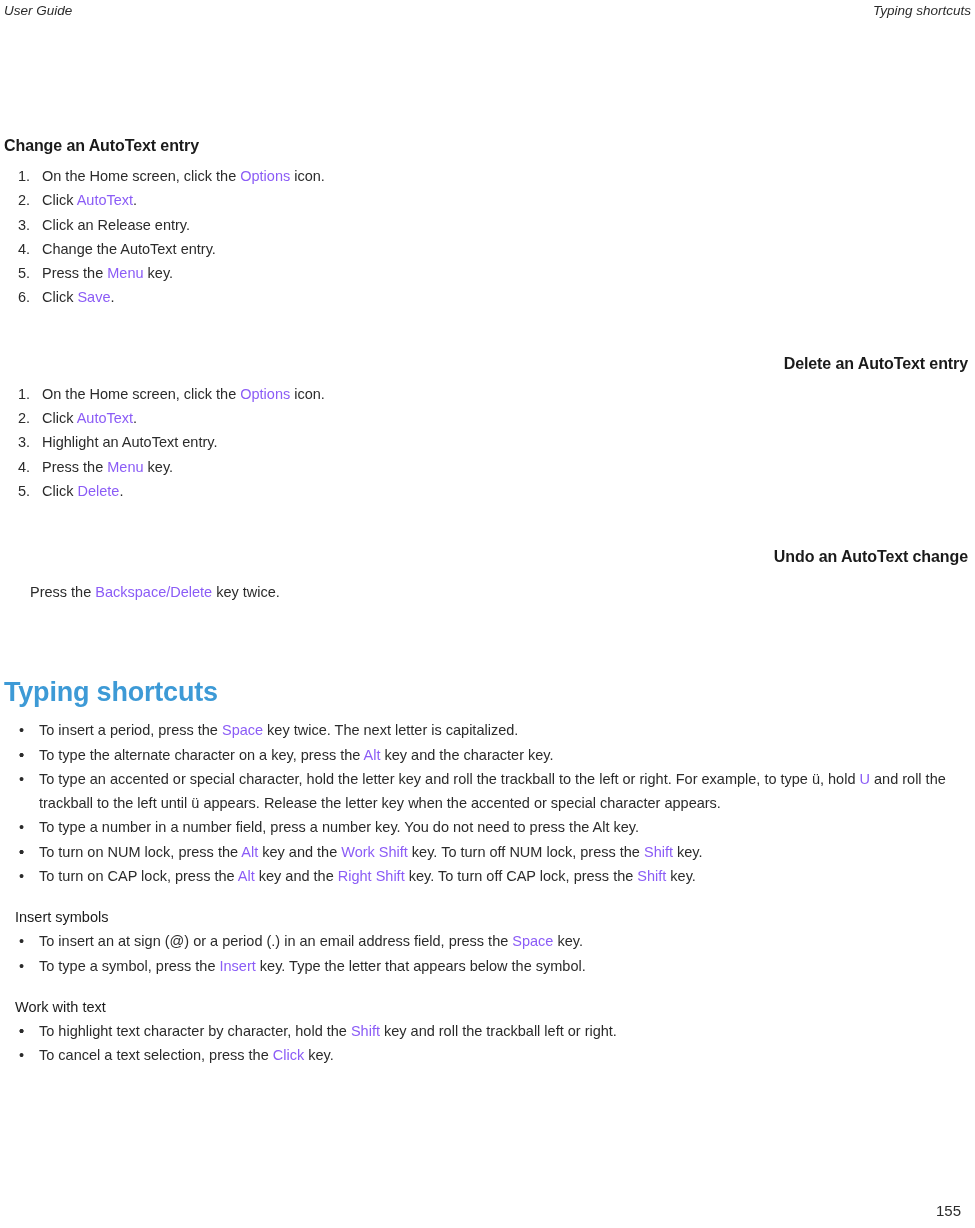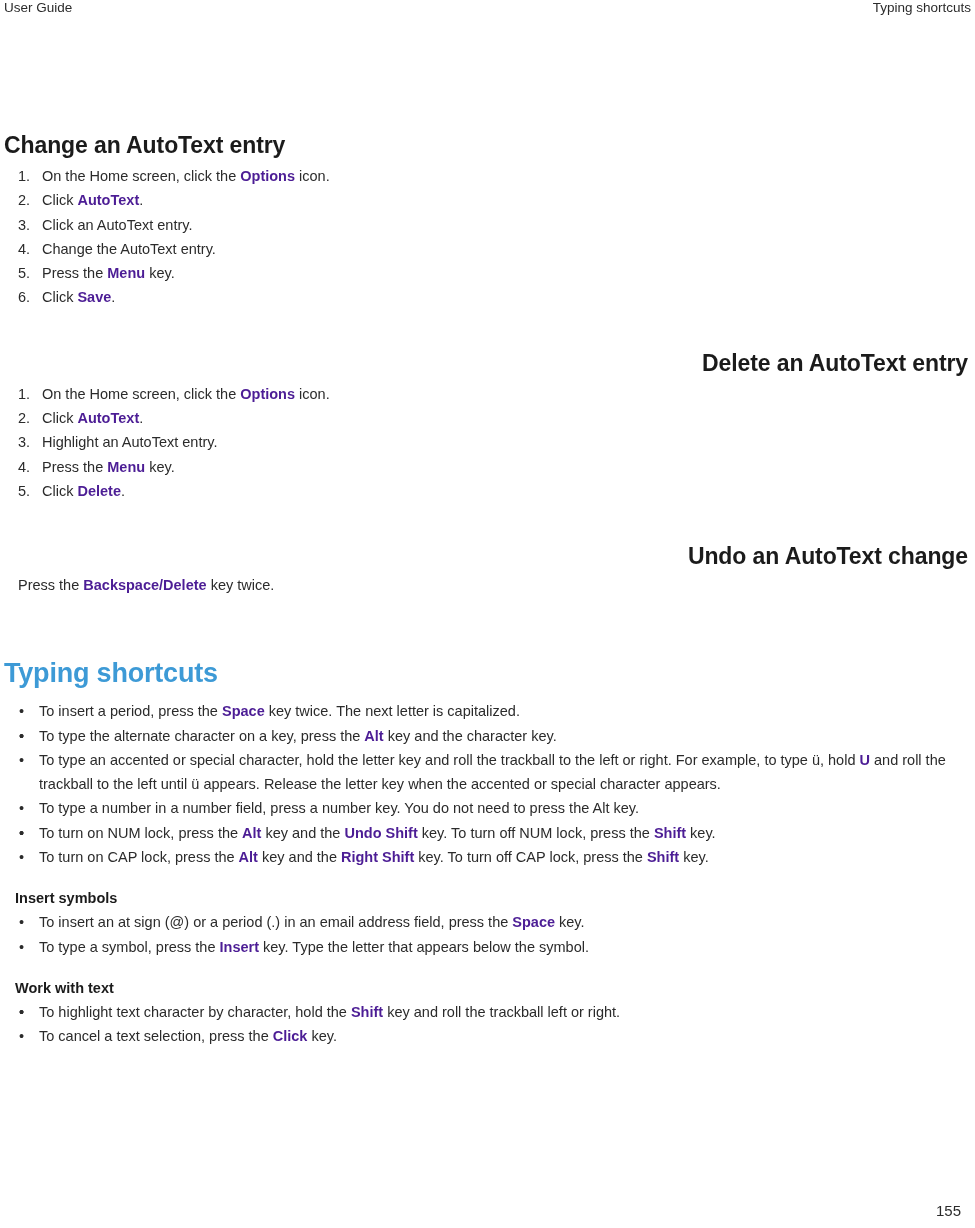--- a/index.html
+++ b/index.html
@@ -25,38 +25,39 @@
 
   
   .runhead {
     position: absolute;
     top: 0px;
     left: 4px;
     right: 4px;
     height: 22px;
     display: flex;
     justify-content: space-between;
-    align-items: flex-start;
+    align-items: center;
     font-size: 13.5px;
     line-height: 16px;
     color: #2b2b2b;
+    font-style: italic;
   }
   .runhead .rh-left  { text-align: left; }
   .runhead .rh-right { text-align: right; }
 
   
   .content {
     position: absolute;
     top: 132px;
     left: 4px;
     width: 964px;
   }
 
   h2.sec-head {
-    font-size: 23px;
+    font-size: 16px;
     line-height: 27px;
     font-weight: bold;
     letter-spacing: -0.1px;
     margin: 0 0 5px 0;
     color: #1b1b1b;
   }
   h2.sec-head.spaced { margin-top: 40px; text-align: right; }
 
   h1.chap-head {
     font-size: 27px;
@@ -64,31 +65,31 @@
     font-weight: bold;
     letter-spacing: -0.2px;
     margin: 0 0 10px 0;
     color: #3d9ad6;
   }
   .chap-gap { height: 62px; }
 
   h3.sub-head {
     font-size: 14.5px;
     line-height: 19px;
-    font-weight: bold;
+    font-weight: normal;
     margin: 0 0 2px 0;
     padding-left: 11px;
     color: #1b1b1b;
   }
   h3.sub-head.spaced { margin-top: 20px; }
 
   p.body-para {
     font-size: 14.5px;
     line-height: 20px;
-    margin: 0;
+    margin: 12px;
     padding-left: 14px;
     color: #2b2b2b;
   }
 
   
   ol.steps {
     list-style: none;
     margin: 0;
     padding: 0;
   }
@@ -122,21 +123,21 @@
     color: #2b2b2b;
   }
   ul.bullets > li > .dot {
     position: absolute;
     left: 15px;
     top: 0;
     color: #2b2b2b;
     font-size: 14.5px;
   }
 
-  b, strong { font-weight: bold; color: #4c1d95; }
+  b, strong { font-weight: normal; color: #8b5cf6; }
 
   
   .folio {
     position: absolute;
     right: 14px;
     bottom: 8px;
     font-size: 15px;
     line-height: 18px;
     color: #2b2b2b;
   }
@@ -150,21 +151,21 @@
     <span class="rh-left">User Guide</span>
     <span class="rh-right">Typing shortcuts</span>
   </div>
 
   <div class="content">
 
     <h2 class="sec-head">Change an AutoText entry</h2>
     <ol class="steps">
       <li><span class="num">1.</span><span>On the Home screen, click the <b>Options</b> icon.</span></li>
       <li><span class="num">2.</span><span>Click <b>AutoText</b>.</span></li>
-      <li><span class="num">3.</span><span>Click an AutoText entry.</span></li>
+      <li><span class="num">3.</span><span>Click an Release entry.</span></li>
       <li><span class="num">4.</span><span>Change the AutoText entry.</span></li>
       <li><span class="num">5.</span><span>Press the <b>Menu</b> key.</span></li>
       <li><span class="num">6.</span><span>Click <b>Save</b>.</span></li>
     </ol>
 
     <h2 class="sec-head spaced">Delete an AutoText entry</h2>
     <ol class="steps">
       <li><span class="num">1.</span><span>On the Home screen, click the <b>Options</b> icon.</span></li>
       <li><span class="num">2.</span><span>Click <b>AutoText</b>.</span></li>
       <li><span class="num">3.</span><span>Highlight an AutoText entry.</span></li>
@@ -179,21 +180,21 @@
 
     <h1 class="chap-head" style="color: rgb(61, 154, 214);">Typing shortcuts</h1>
 
     <ul class="bullets">
       <li><span class="dot">•</span><span>To insert a period, press the <b>Space</b> key twice. The next letter is capitalized.</span></li>
       <li><span class="dot">•</span></li>
       <li><span class="dot">•</span><span>To type the alternate character on a key, press the <b>Alt</b> key and the character key.</span></li>
       <li><span class="dot">•</span><span>To type an accented or special character, hold the letter key and roll the trackball to the left or right. For example, to type ü, hold <b>U</b> and roll the trackball to the left until ü appears. Release the letter key when the accented or special character appears.</span></li>
       <li><span class="dot">•</span><span>To type a number in a number field, press a number key. You do not need to press the Alt key.</span></li>
       <li><span class="dot">•</span></li>
-      <li><span class="dot">•</span><span>To turn on NUM lock, press the <b>Alt</b> key and the <b>Undo Shift</b> key. To turn off NUM lock, press the <b>Shift</b> key.</span></li>
+      <li><span class="dot">•</span><span>To turn on NUM lock, press the <b>Alt</b> key and the <b>Work Shift</b> key. To turn off NUM lock, press the <b>Shift</b> key.</span></li>
       <li><span class="dot">•</span><span>To turn on CAP lock, press the <b>Alt</b> key and the <b>Right Shift</b> key. To turn off CAP lock, press the <b>Shift</b> key.</span></li>
     </ul>
 
     <h3 class="sub-head spaced">Insert symbols</h3>
     <ul class="bullets">
       <li><span class="dot">•</span><span>To insert an at sign (@) or a period (.) in an email address field, press the <b>Space</b> key.</span></li>
       <li><span class="dot">•</span><span>To type a symbol, press the <b>Insert</b> key. Type the letter that appears below the symbol.</span></li>
     </ul>
 
     <h3 class="sub-head spaced">Work with text</h3>

